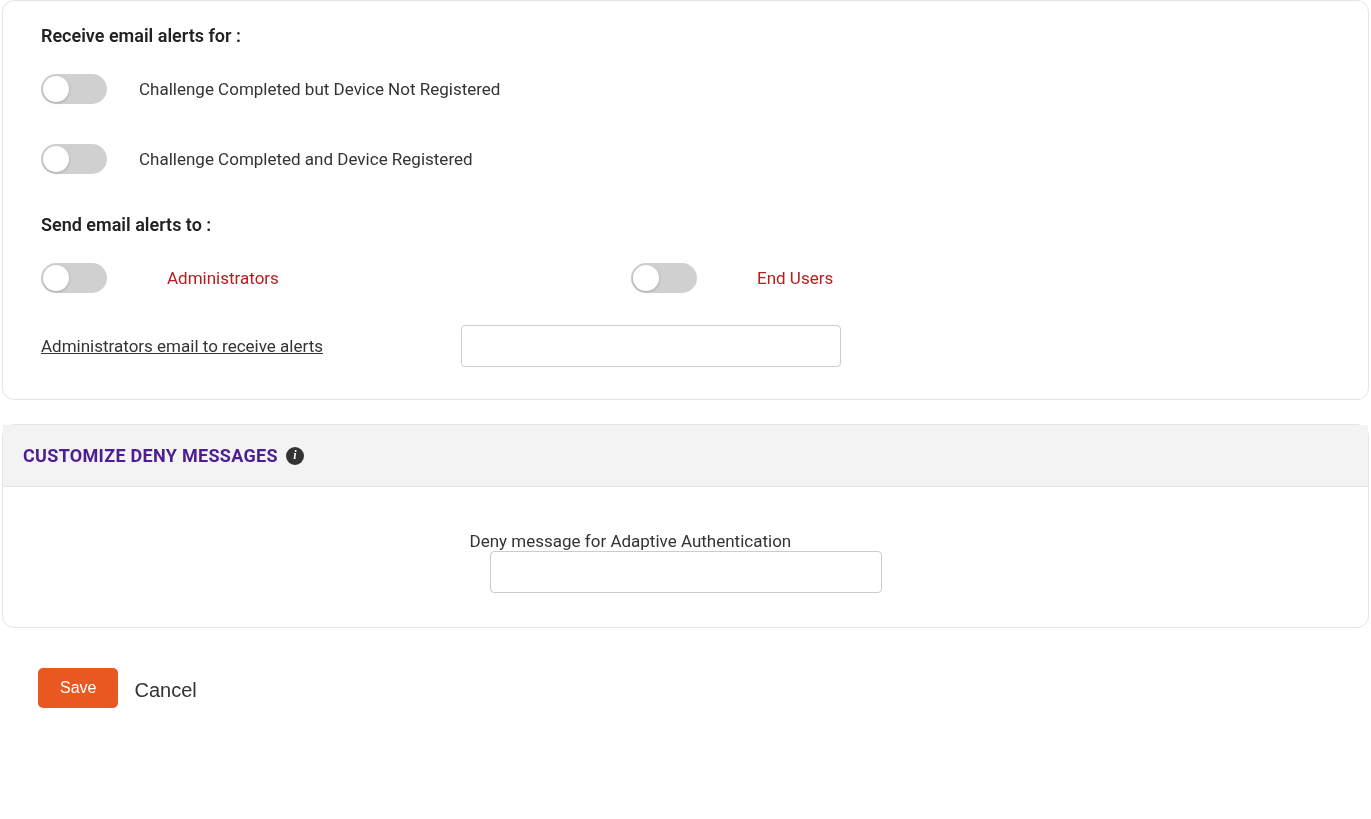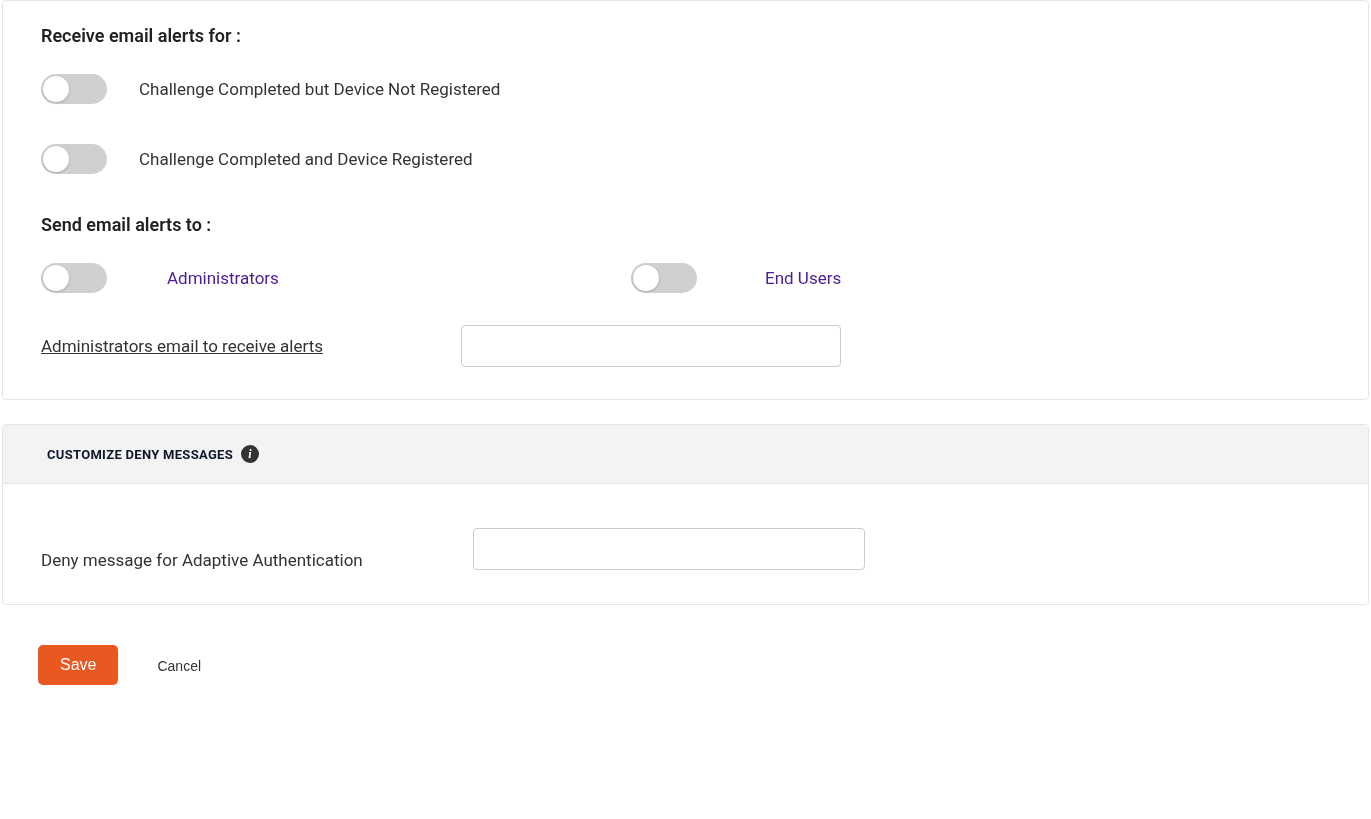--- a/index.html
+++ b/index.html
@@ -8,21 +8,21 @@
       padding: 0;
     }
     body {
       font-family: -apple-system, BlinkMacSystemFont, "Segoe UI", Roboto, Helvetica, Arial, sans-serif;
       background: #fff;
       color: #333;
       padding: 0;
     }
     .panel {
       border: 1px solid #e5e5e5;
-      border-radius: 4px;
+      border-radius: 12px;
       margin: 0 2px 24px 2px;
       background: #fff;
     }
     .panel-body {
       padding: 24px 38px 32px 38px;
     }
     .section-label {
       font-size: 18px;
       font-weight: 600;
       color: #222;
@@ -56,36 +56,35 @@
       box-shadow: 0 1px 3px rgba(0,0,0,0.2);
     }
     .toggle-label {
       margin-left: 32px;
       font-size: 17px;
       color: #333;
     }
     .toggle-label-wide {
       margin-left: 60px;
       font-size: 17px;
-      color: #4c1d95;
+      color: #b91c1c;
     }
     .two-col {
       display: flex;
       align-items: center;
       margin-bottom: 32px;
     }
     .two-col .col1 {
       display: flex;
       align-items: center;
       width: 590px;
     }
     .two-col .col2 {
       display: flex;
       align-items: center;
-      gap: 8px;
     }
     .field-row {
       display: flex;
       align-items: center;
       margin-top: 12px;
     }
     .field-label {
       font-size: 17px;
       color: #333;
       width: 420px;
@@ -108,25 +107,24 @@
       font-size: 15px;
     }
     .panel-header {
       background: #f3f3f3;
       padding: 20px 20px;
       border-bottom: 1px solid #e5e5e5;
       display: flex;
       align-items: center;
     }
     .panel-header-title {
-      font-size: 13px;
+      font-size: 18px;
       font-weight: 700;
-      color: #0f172a;
+      color: #4c1d95;
       letter-spacing: 0.3px;
-      margin-left: 24px;
     }
     .info-icon {
       display: inline-flex;
       align-items: center;
       justify-content: center;
       width: 18px;
       height: 18px;
       background: #333;
       color: #fff;
       border-radius: 50%;
@@ -134,48 +132,49 @@
       font-weight: 700;
       font-style: italic;
       margin-left: 8px;
       font-family: Georgia, serif;
     }
     .panel-body-2 {
       padding: 44px 38px 34px 38px;
     }
     .field-row-2 {
       display: flex;
-      align-items: flex-end;
+      align-items: center;
+      flex-direction: column;
     }
     .field-label-2 {
       font-size: 17px;
       color: #333;
       width: 432px;
     }
     .button-row {
       display: flex;
-      align-items: flex-end;
-      gap: 35px;
+      align-items: flex-start;
+      gap: 12px;
       padding: 16px 38px 20px 38px;
     }
     .btn-save {
       background: #e85820;
       color: #fff;
       border: none;
       border-radius: 5px;
       padding: 11px 22px;
       font-size: 16px;
       font-weight: 500;
       cursor: pointer;
     }
     .btn-cancel {
       background: transparent;
       color: #333;
       border: none;
-      font-size: 14px;
+      font-size: 20px;
       cursor: pointer;
       padding: 11px 4px;
     }
   </style>
 </head>
 <body>
 
 <div class="panel">
   <div class="panel-body">
 

